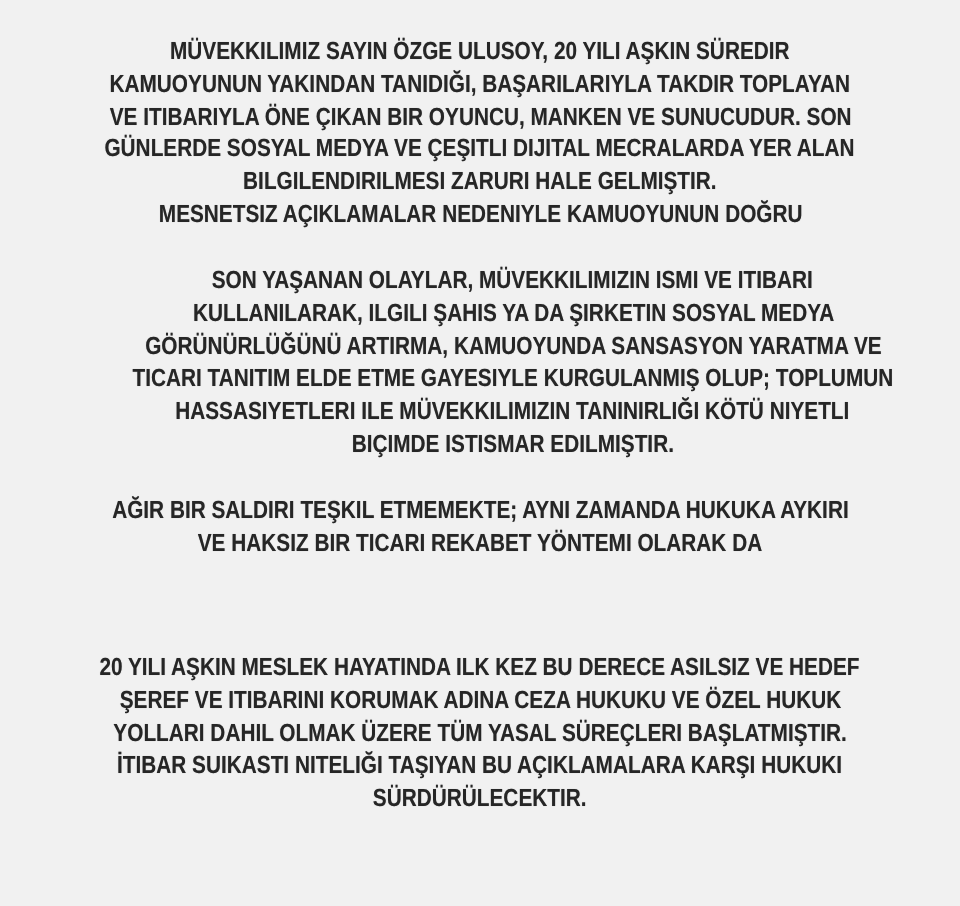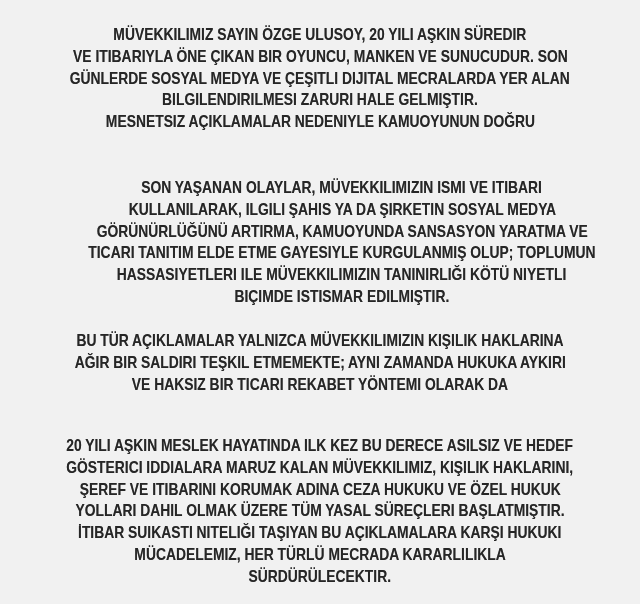--- a/index.html
+++ b/index.html
@@ -50,44 +50,42 @@
   #p3 { top: 330px; }
   #p4 { top: 435px; }
 </style>
 </head>
 <body>
 
 <div class="statement">
 
   <div class="para" id="p1">
     <div class="line"><span>MÜVEKKILIMIZ SAYIN ÖZGE ULUSOY, 20 YILI AŞKIN SÜREDIR</span></div>
+    <div class="line"><span>KAMUOYUNUN YAKINDAN TANIDIĞI, BAŞARILARIYLA TAKDIR TOPLAYAN</span></div>
     <div class="line"><span>VE ITIBARIYLA ÖNE ÇIKAN BIR OYUNCU, MANKEN VE SUNUCUDUR. SON</span></div>
     <div class="line"><span>GÜNLERDE SOSYAL MEDYA VE ÇEŞITLI DIJITAL MECRALARDA YER ALAN</span></div>
     <div class="line"><span>BILGILENDIRILMESI ZARURI HALE GELMIŞTIR.</span></div>
     <div class="line"><span>MESNETSIZ AÇIKLAMALAR NEDENIYLE KAMUOYUNUN DOĞRU</span></div>
   </div>
 
   <div class="para" id="p2">
     <div class="line"><span>SON YAŞANAN OLAYLAR, MÜVEKKILIMIZIN ISMI VE ITIBARI</span></div>
     <div class="line"><span>KULLANILARAK, ILGILI ŞAHIS YA DA ŞIRKETIN SOSYAL MEDYA</span></div>
     <div class="line"><span>GÖRÜNÜRLÜĞÜNÜ ARTIRMA, KAMUOYUNDA SANSASYON YARATMA VE</span></div>
     <div class="line"><span>TICARI TANITIM ELDE ETME GAYESIYLE KURGULANMIŞ OLUP; TOPLUMUN</span></div>
     <div class="line"><span>HASSASIYETLERI ILE MÜVEKKILIMIZIN TANINIRLIĞI KÖTÜ NIYETLI</span></div>
     <div class="line"><span>BIÇIMDE ISTISMAR EDILMIŞTIR.</span></div>
   </div>
 
   <div class="para" id="p3">
-    <div class="line"><span>BU TÜR AÇIKLAMALAR YALNIZCA MÜVEKKILIMIZIN KIŞILIK HAKLARINA</span></div>
     <div class="line"><span>AĞIR BIR SALDIRI TEŞKIL ETMEMEKTE; AYNI ZAMANDA HUKUKA AYKIRI</span></div>
     <div class="line"><span>VE HAKSIZ BIR TICARI REKABET YÖNTEMI OLARAK DA</span></div>
   </div>
 
   <div class="para" id="p4">
     <div class="line"><span>20 YILI AŞKIN MESLEK HAYATINDA ILK KEZ BU DERECE ASILSIZ VE HEDEF</span></div>
-    <div class="line"><span>GÖSTERICI IDDIALARA MARUZ KALAN MÜVEKKILIMIZ, KIŞILIK HAKLARINI,</span></div>
     <div class="line"><span>ŞEREF VE ITIBARINI KORUMAK ADINA CEZA HUKUKU VE ÖZEL HUKUK</span></div>
     <div class="line"><span>YOLLARI DAHIL OLMAK ÜZERE TÜM YASAL SÜREÇLERI BAŞLATMIŞTIR.</span></div>
     <div class="line"><span>İTIBAR SUIKASTI NITELIĞI TAŞIYAN BU AÇIKLAMALARA KARŞI HUKUKI</span></div>
-    <div class="line"><span>MÜCADELEMIZ, HER TÜRLÜ MECRADA KARARLILIKLA</span></div>
     <div class="line"><span>SÜRDÜRÜLECEKTIR.</span></div>
   </div>
 
 </div>
 
 </body></html>

